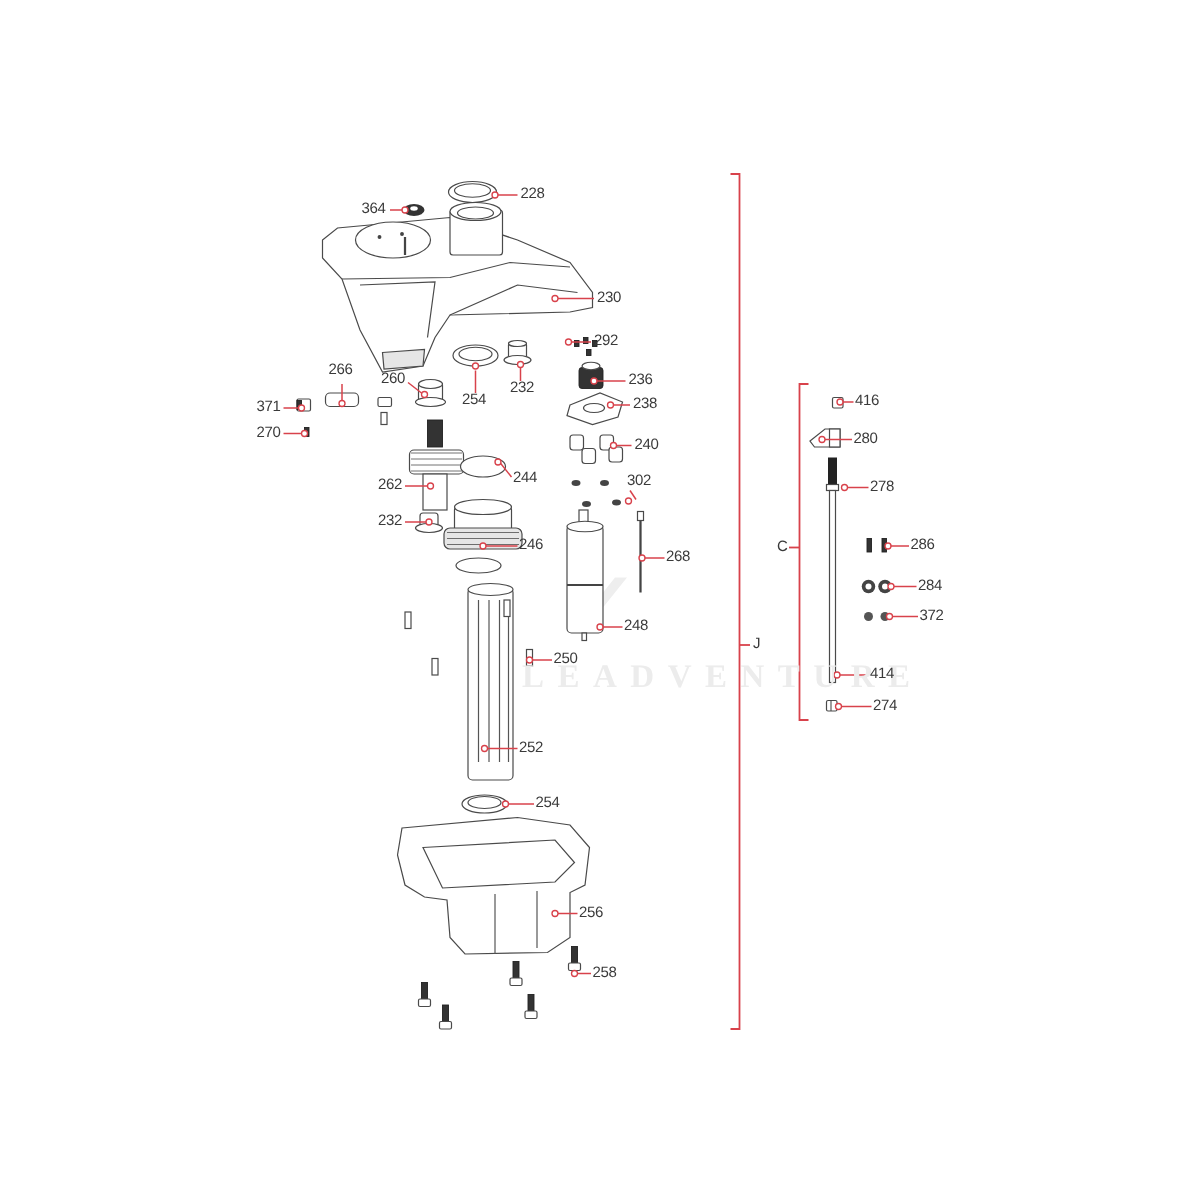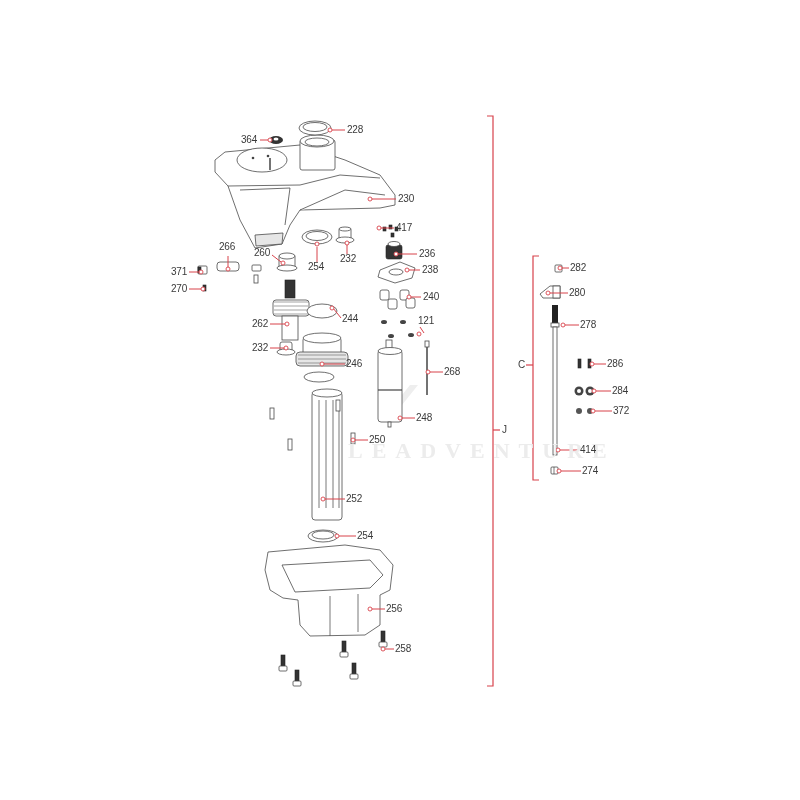--- a/index.html
+++ b/index.html
@@ -294,43 +294,43 @@
     <line class="leader" x1="561" y1="471" x2="581" y2="471"></line>
       <circle class="dot" cx="559" cy="471" r="2"></circle>
   </g>
 </svg>
 
 <div class="watermark">LEADVENTURE</div>
 
 <div class="lbl" style="left:347px;top:125px">228</div>
 <div class="lbl" style="left:241px;top:135px">364</div>
 <div class="lbl" style="left:398px;top:194px">230</div>
-<div class="lbl" style="left:396px;top:223px">417</div>
+<div class="lbl" style="left:396px;top:223px">292</div>
 <div class="lbl" style="left:419px;top:249px">236</div>
 <div class="lbl" style="left:422px;top:265px">238</div>
 <div class="lbl" style="left:423px;top:292px">240</div>
-<div class="lbl" style="left:418px;top:316px">121</div>
+<div class="lbl" style="left:418px;top:316px">302</div>
 <div class="lbl" style="left:219px;top:242px">266</div>
 <div class="lbl" style="left:254px;top:248px">260</div>
 <div class="lbl" style="left:308px;top:262px">254</div>
 <div class="lbl" style="left:340px;top:254px">232</div>
 <div class="lbl" style="left:171px;top:267px">371</div>
 <div class="lbl" style="left:171px;top:284px">270</div>
 <div class="lbl" style="left:342px;top:314px">244</div>
 <div class="lbl" style="left:252px;top:319px">262</div>
 <div class="lbl" style="left:252px;top:343px">232</div>
 <div class="lbl" style="left:346px;top:359px">246</div>
 <div class="lbl" style="left:444px;top:367px">268</div>
 <div class="lbl" style="left:416px;top:413px">248</div>
 <div class="lbl" style="left:369px;top:435px">250</div>
 <div class="lbl" style="left:346px;top:494px">252</div>
 <div class="lbl" style="left:357px;top:531px">254</div>
 <div class="lbl" style="left:386px;top:604px">256</div>
 <div class="lbl" style="left:395px;top:644px">258</div>
-<div class="lbl" style="left:570px;top:263px">282</div>
+<div class="lbl" style="left:570px;top:263px">416</div>
 <div class="lbl" style="left:569px;top:288px">280</div>
 <div class="lbl" style="left:580px;top:320px">278</div>
 <div class="lbl" style="left:607px;top:359px">286</div>
 <div class="lbl" style="left:612px;top:386px">284</div>
 <div class="lbl" style="left:613px;top:406px">372</div>
 <div class="lbl" style="left:580px;top:445px">414</div>
 <div class="lbl" style="left:582px;top:466px">274</div>
 
 <div class="lbl" style="left:502px;top:425px">J</div>
 <div class="lbl" style="left:518px;top:360px">C</div>

